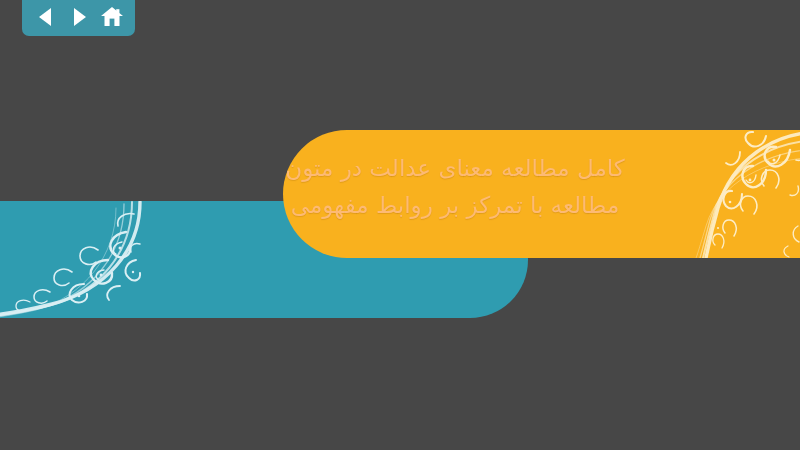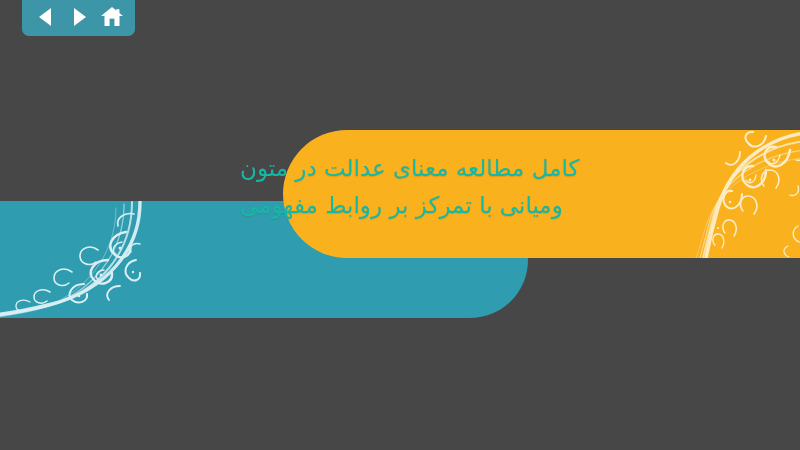--- a/index.html
+++ b/index.html
@@ -88,23 +88,23 @@
     opacity: 0.95;
   }
 
   
   #title-block {
     position: absolute;
     right: 130px;
     top: 150px;
     width: 430px;
     z-index: 30;
-    text-align: left;
+    text-align: center;
     direction: rtl;
-    color: #14b8a6;
+    color: #fdba74;
     font-size: 23px;
     line-height: 37px;
     font-weight: normal;
     letter-spacing: 0;
     text-shadow: 0 1px 1px rgba(120,70,0,0.18);
   }
   .title-line { display: block; white-space: nowrap; }
 </style>
 </head>
 <body>
@@ -214,16 +214,16 @@
           <circle cx="155" cy="44" r="1.2" fill="#fdf0cf" stroke="none"></circle>
           <circle cx="70" cy="98" r="1.1" fill="#fdf0cf" stroke="none"></circle>
           <circle cx="164" cy="100" r="1.2" fill="#fdf0cf" stroke="none"></circle>
         </g>
       </svg>
     </span>
   </div>
 
   <div id="title-block">
     <span class="title-line">کامل مطالعه معنای عدالت در متون</span>
-    <span class="title-line">ومیانی با تمرکز بر روابط مفهومی</span>
+    <span class="title-line">مطالعه با تمرکز بر روابط مفهومی</span>
   </div>
 
 </div>
 
 </body></html>

